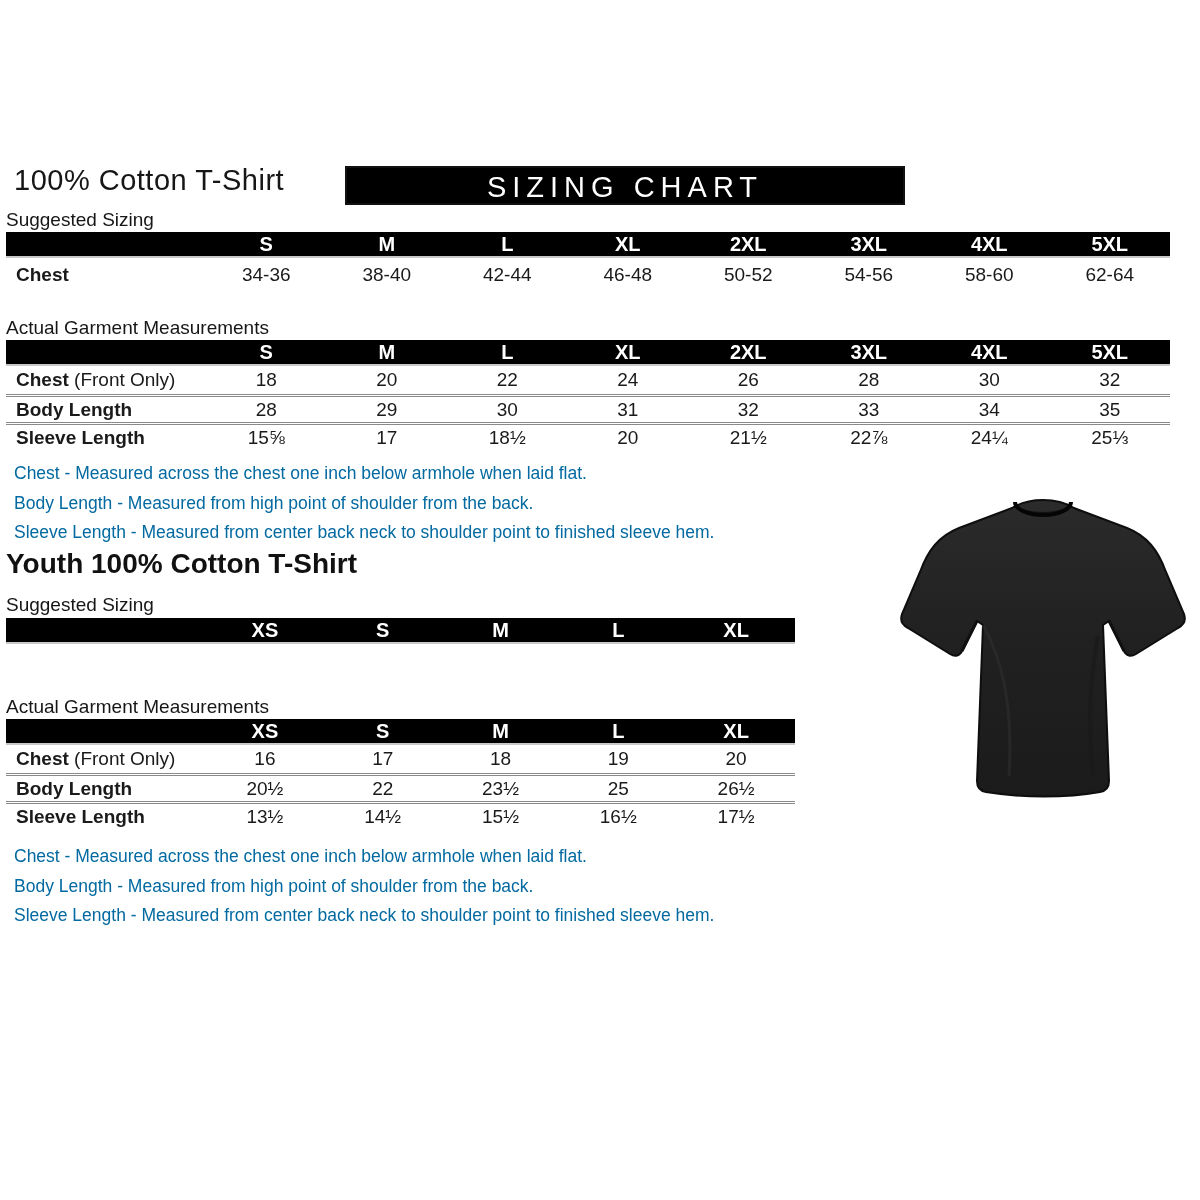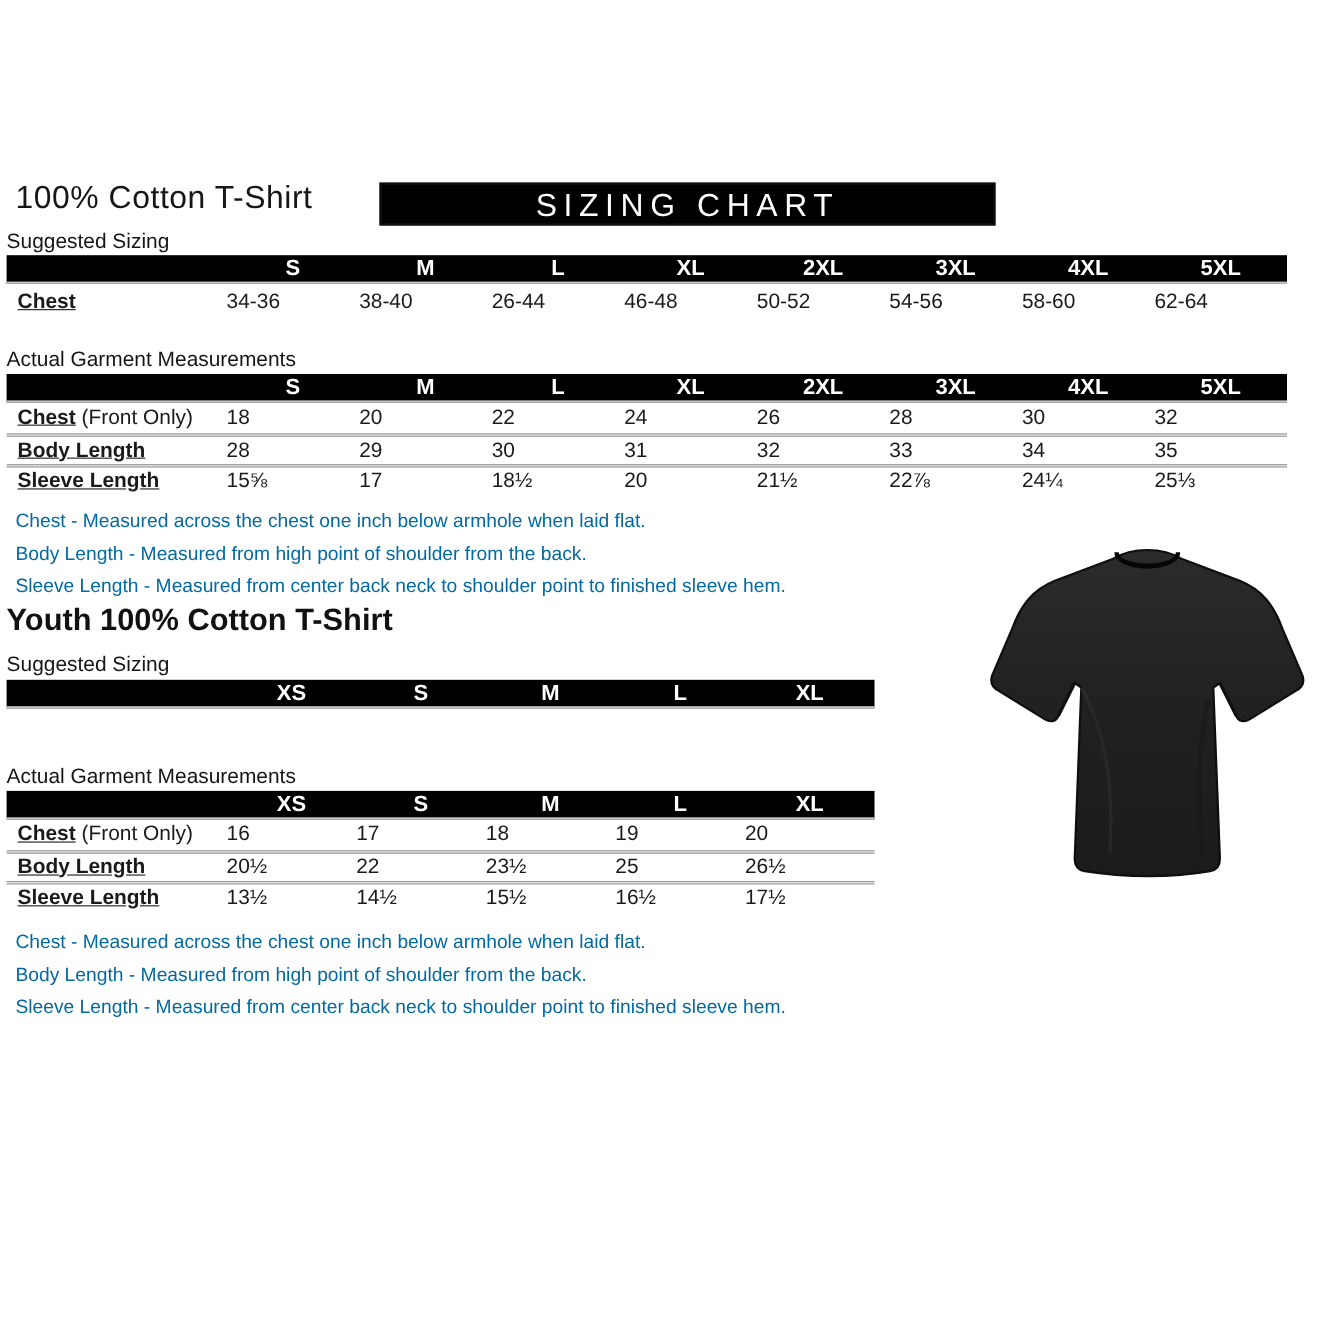--- a/index.html
+++ b/index.html
@@ -15,23 +15,23 @@
   .youth-title { position:absolute; left:6px; top:548px; font-size:28px; font-weight:bold; color:#111; }
 
   .size-table { position:absolute; left:6px; }
   .w-adult { width:1164px; }
   .w-youth { width:789px; }
   .t-hdr { display:flex; background:#000; color:#fff; height:26px; align-items:center; border-bottom:2px solid #c9c9c9; }
   .t-hdr .c0 { flex:0 0 200px; }
   .t-hdr .col { flex:1; text-align:center; font-weight:bold; font-size:20px; }
   .t-row { display:flex; align-items:center; font-size:19px; }
   .t-row .c0 { flex:0 0 200px; padding-left:10px; }
-  .t-row .c0 b { font-weight:bold;text-decoration:underline; }
+  .t-row .c0 b { font-weight:bold; }
   .t-row .c0 span { font-weight:normal; }
-  .t-row .col { flex:1; }
+  .t-row .col { flex:1; text-align:center; }
   .sug .t-row { height:33px; }
   .act .t-row { height:28px; }
   .act .t-row + .t-row { border-top:3px double #8a8a8a; }
 
   .notes { position:absolute; left:14px; font-size:17.5px; line-height:29.5px; color:#0369a1; }
 
   .tshirt { position:absolute; left:893px; top:486px; width:300px; height:320px; }
 </style>
 </head>
 <body>
@@ -51,21 +51,21 @@
         <div class="col">XL</div>
         <div class="col">2XL</div>
         <div class="col">3XL</div>
         <div class="col">4XL</div>
         <div class="col">5XL</div>
       </div>
       <div class="t-row">
         <div class="c0"><b>Chest</b></div>
         <div class="col">34-36</div>
         <div class="col">38-40</div>
-        <div class="col">26-44</div>
+        <div class="col">42-44</div>
         <div class="col">46-48</div>
         <div class="col">50-52</div>
         <div class="col">54-56</div>
         <div class="col">58-60</div>
         <div class="col">62-64</div>
       </div>
     </div>
 
   <div class="section-label" style="left:6px; top:317px;">Actual Garment Measurements</div>
   <div class="size-table w-adult act" style="top:340px;">

